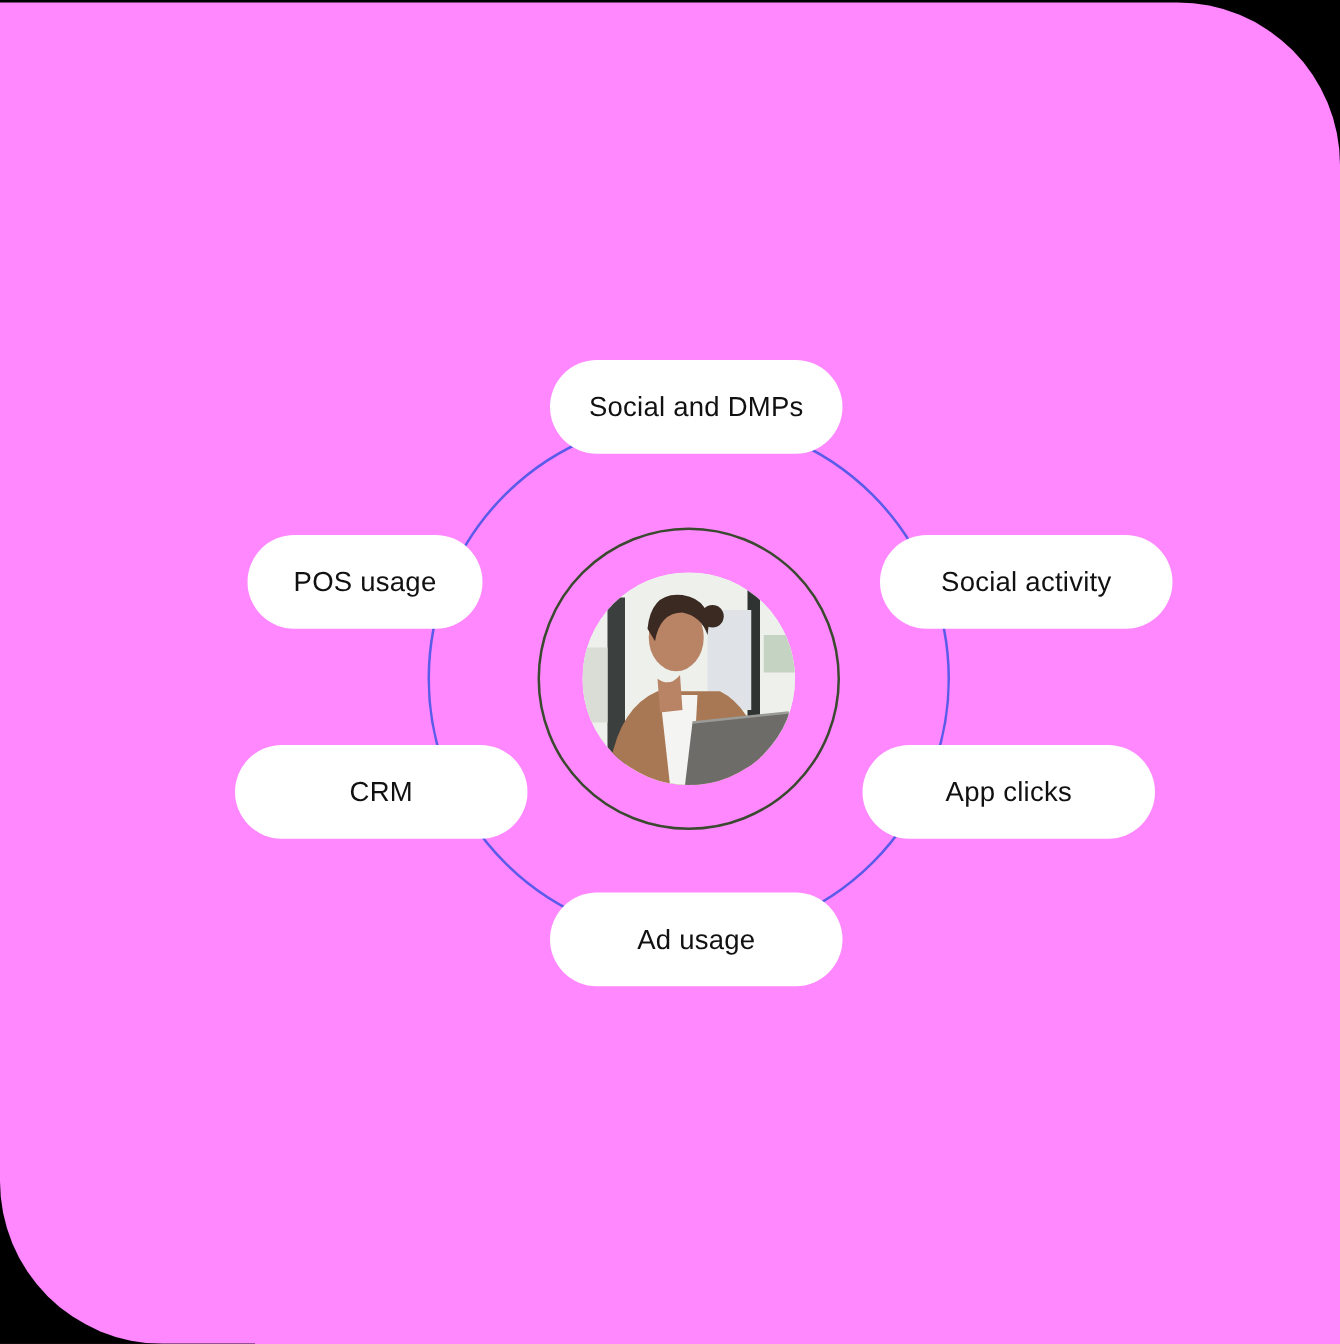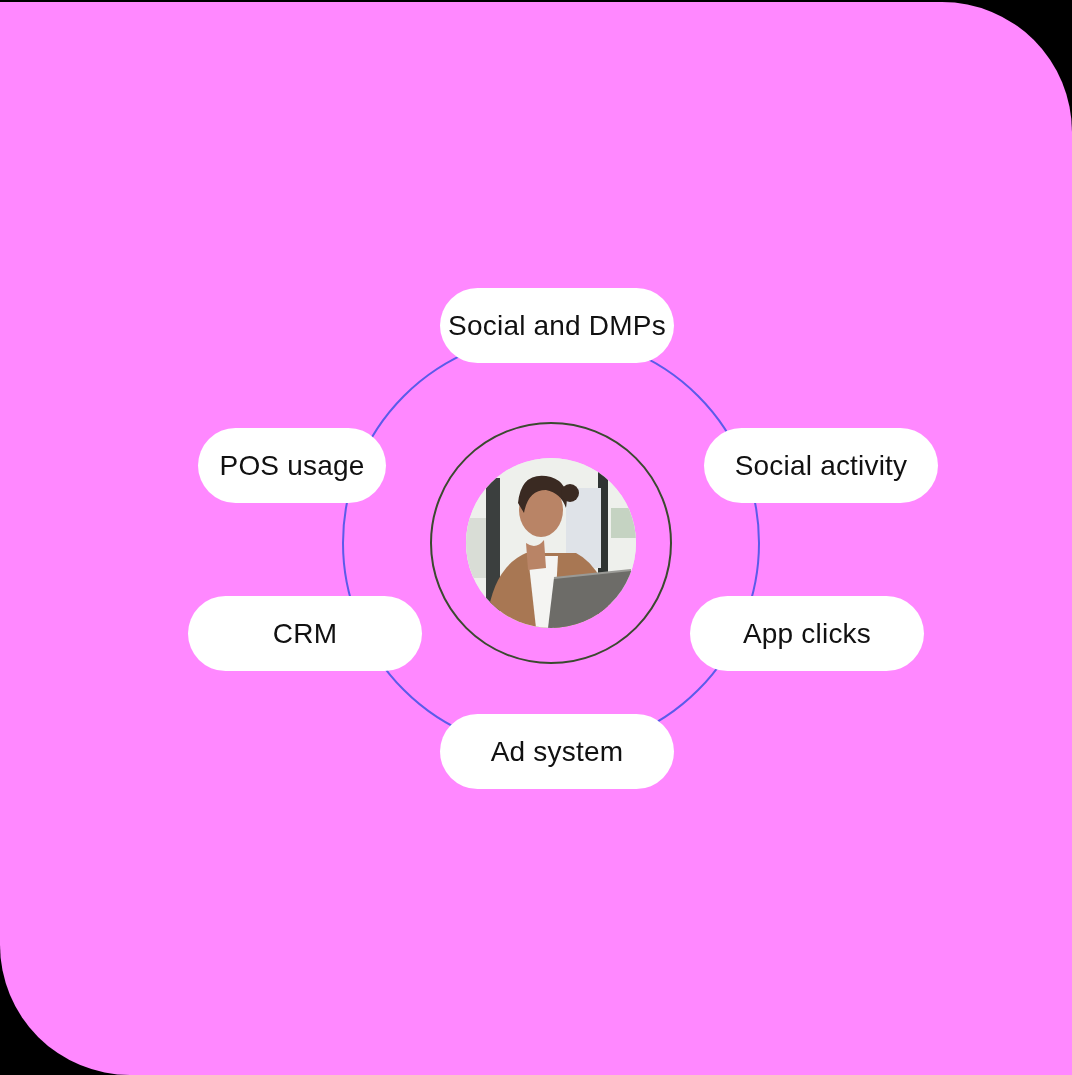--- a/index.html
+++ b/index.html
@@ -1,20 +1,20 @@
 <!DOCTYPE html>
 <html><head>
   <meta charset="utf-8">
   <style>
     html, body { margin: 0; padding: 0; background: #000; }
     body { width: 1072px; height: 1075px; position: relative; overflow: hidden; font-family: "Liberation Sans", "DejaVu Sans", sans-serif; }
     .card { position: absolute; left: 0; top: 2px; width: 1072px; height: 1073px; background: #FF88FF; border-top-right-radius: 130px; border-bottom-left-radius: 130px; }
     .ring-svg { position: absolute; left: 0; top: 0; width: 1072px; height: 1075px; }
     .photo { position: absolute; left: 466px; top: 458px; width: 170px; height: 170px; border-radius: 50%; overflow: hidden; background: #e9ece8; }
-    .pill { position: absolute; height: 75px; background: #fff; border-radius: 38px; display: flex; align-items: center; justify-content: center; font-size: 28px; font-weight: 500; color: #111; letter-spacing: 0.2px; }
+    .pill { position: absolute; height: 75px; background: #fff; border-radius: 38px; display: flex; align-items: center; justify-content: center; font-size: 22px; font-weight: 500; color: #111; letter-spacing: 0.2px; }
   </style>
 </head>
 <body>
 
 <div class="card"></div>
 
 <svg class="ring-svg" viewBox="0 0 1072 1075">
   <circle cx="551" cy="543" r="208" fill="none" stroke="#5B5BEA" stroke-width="2"></circle>
   <circle cx="551" cy="543" r="120" fill="none" stroke="#3A4A2E" stroke-width="2"></circle>
 </svg>
@@ -41,20 +41,20 @@
 <div class="pill" style="left:440px;top:288px;width:234px;">
   <span>Social and DMPs</span>
 </div>
 <div class="pill" style="left:704px;top:428px;width:234px;">
   <span>Social activity</span>
 </div>
 <div class="pill" style="left:690px;top:596px;width:234px;">
   <span>App clicks</span>
 </div>
 <div class="pill" style="left:440px;top:714px;width:234px;">
-  <span>Ad system</span>
+  <span>Ad usage</span>
 </div>
 <div class="pill" style="left:188px;top:596px;width:234px;">
   <span>CRM</span>
 </div>
 <div class="pill" style="left:198px;top:428px;width:188px;">
   <span>POS usage</span>
 </div>
 
 </body></html>

